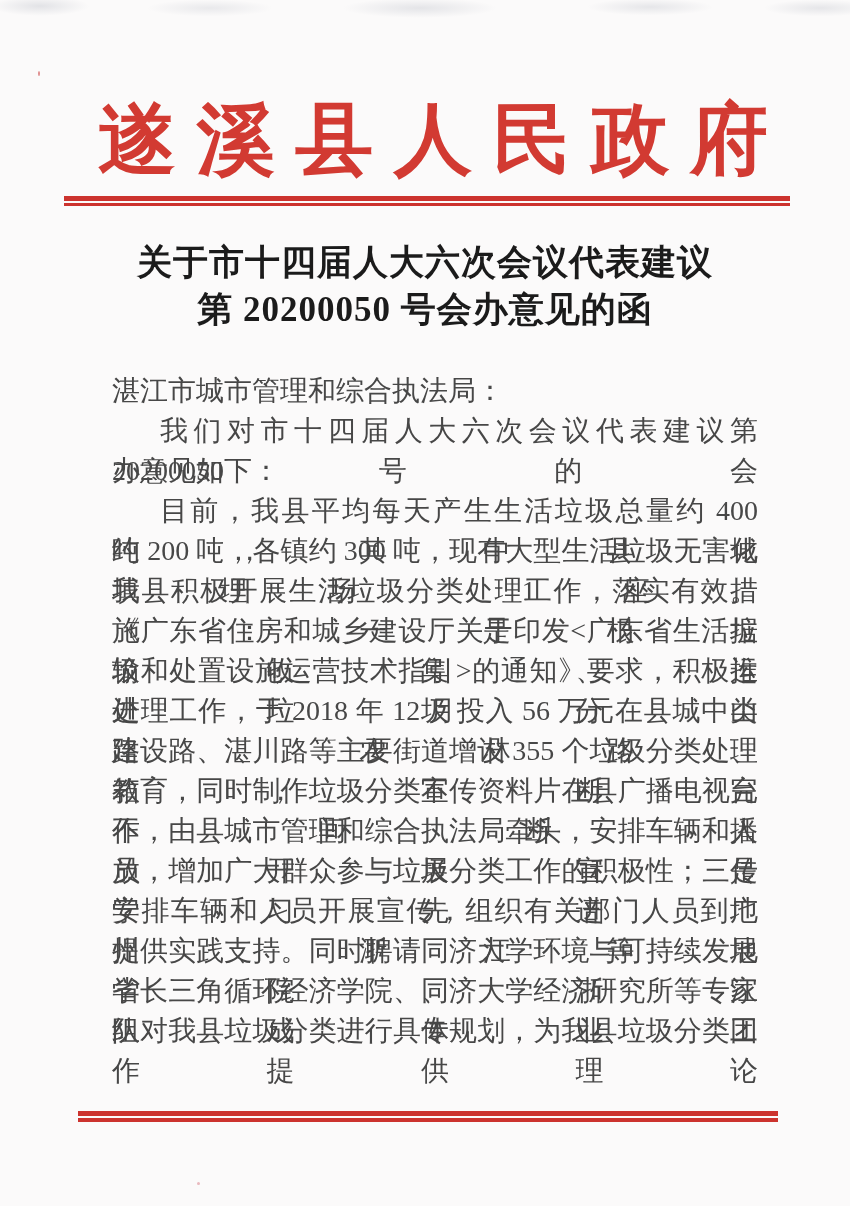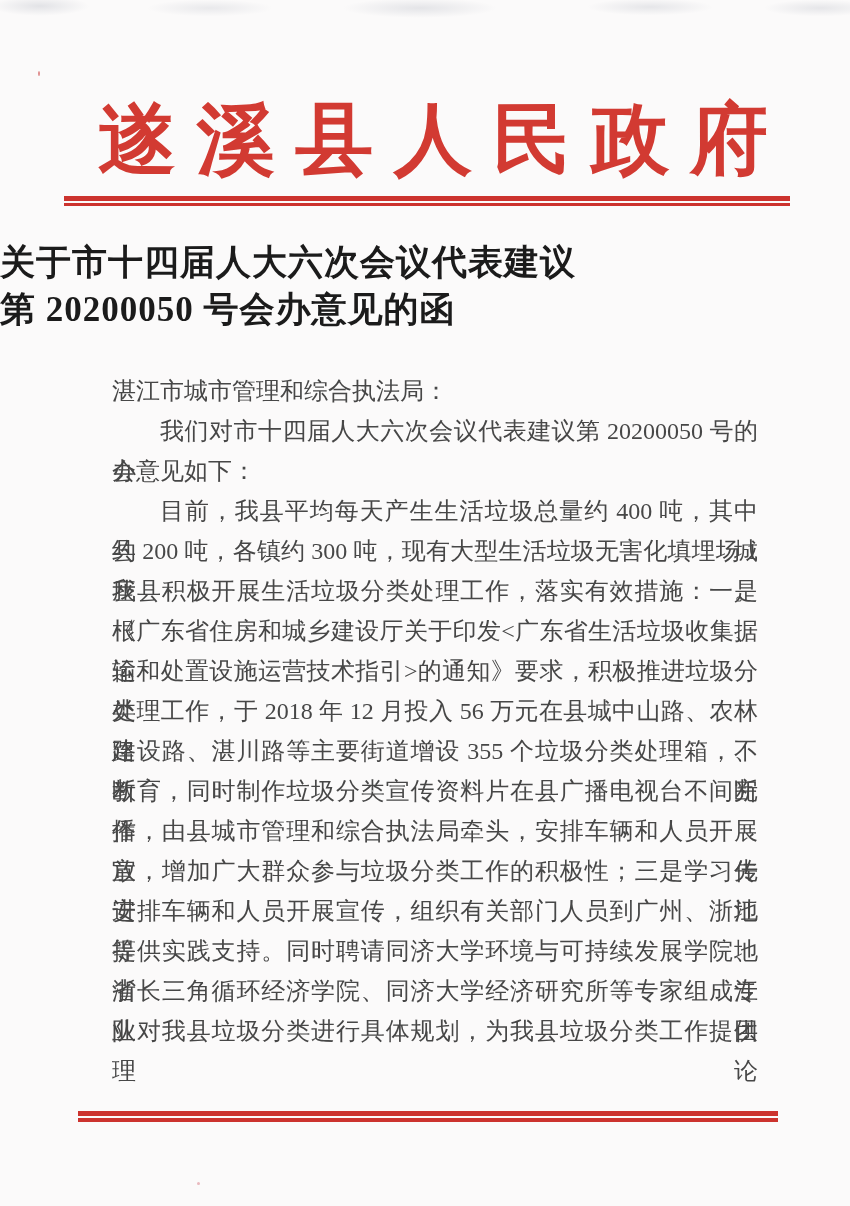--- a/index.html
+++ b/index.html
@@ -49,29 +49,29 @@
   .rule-top{left:64px;top:196px;width:726px;}
   .rule-top .b1{height:5px;margin-bottom:2px;}
   .rule-top .b2{height:3px;}
   .rule-bottom{left:78px;top:1111px;width:700px;z-index:3;}
   .rule-bottom .b1{height:5px;margin-bottom:2px;}
   .rule-bottom .b2{height:4px;}
 
   
   .doc-title{
     position:absolute;left:0;top:239px;width:850px;
-    text-align:left;color:var(--title-ink);
+    text-align:center;color:var(--title-ink);
     font-weight:700;font-size:35px;line-height:47px;letter-spacing:1px;
   }
 
   
   .body-block{
     position:absolute;left:112px;top:371px;width:646px;
     color:var(--text);
-    font-size:24px;line-height:40px;
+    font-size:28px;line-height:40px;
     z-index:1;
   }
   .body-line{height:40px;white-space:nowrap;}
   .body-line.fill{
     white-space:normal;
     text-align:justify;
     text-align-last:justify;
   }
   .body-line.indent{text-indent:48px;}
 </style>

